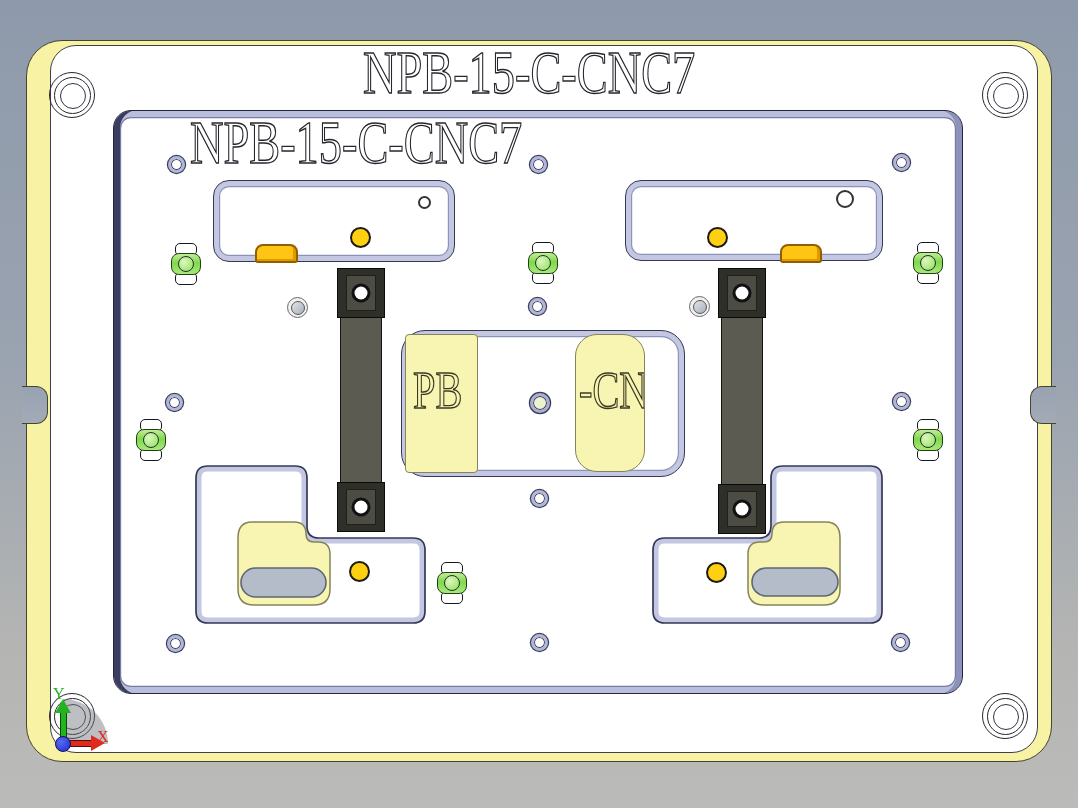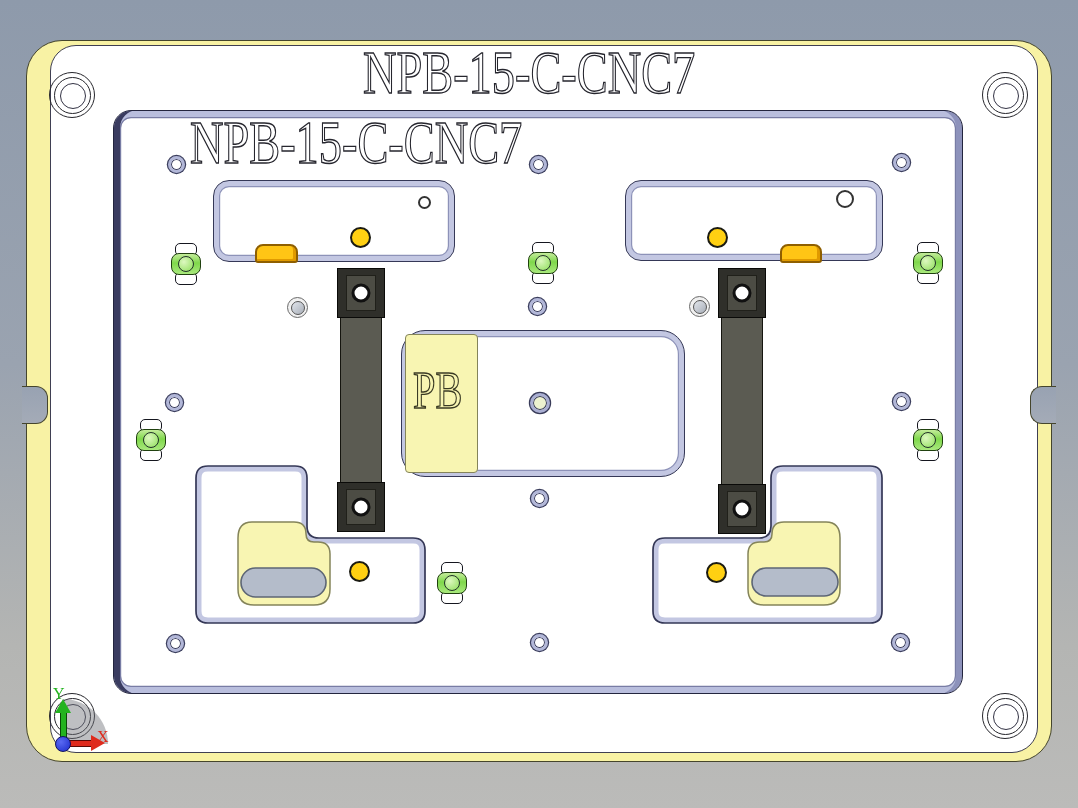--- a/index.html
+++ b/index.html
@@ -131,20 +131,23 @@
     <path class="geo" d="M252,522 H294 Q306,522 306,534 Q306,542 314,542 H318 Q330,542 330,554 V589 Q330,605 314,605 H254 Q238,605 238,589 V538 Q238,522 252,522 Z" fill="#f8f5b2" stroke="#84845a" stroke-width="1.5"></path>
     <path class="geo" d="M826,522 H784 Q772,522 772,534 Q772,542 764,542 H760 Q748,542 748,554 V589 Q748,605 764,605 H824 Q840,605 840,589 V538 Q840,522 826,522 Z" fill="#f8f5b2" stroke="#84845a" stroke-width="1.5"></path>
     <rect x="241" y="568" width="85" height="29" rx="14.5" fill="#b4bcca" stroke="#5d6675" stroke-width="1.6"></rect>
     <rect x="752" y="568" width="86" height="28" rx="14" fill="#b4bcca" stroke="#5d6675" stroke-width="1.6"></rect>
   </svg>
 
   <div class="abs slot" style="left:401px;top:330px;width:284px;height:147px;border-radius:24px"></div>
   <div class="abs island" style="left:405px;top:334px;width:73px;height:139px;border-radius:4px">
     <div class="abs engrave frag" style="left:7px;top:29px">PB</div>
   </div>
+  <div class="abs island" style="left:575px;top:334px;width:70px;height:138px;border-radius:22px">
+    <div class="abs engrave frag" style="left:3px;top:29px">-CN</div>
+  </div>
   <div class="abs ccirc"></div>
 
   <div class="abs bar" style="left:337px;top:268px;height:264px">
     <div class="shaft"></div>
     <div class="block top">
       <div class="face"></div>
         <div class="bhole"></div>
     </div>
     <div class="block bot">
       <div class="face"></div>

